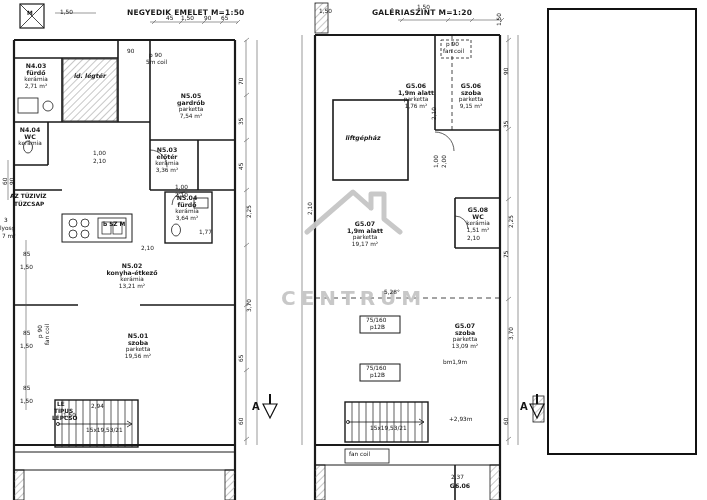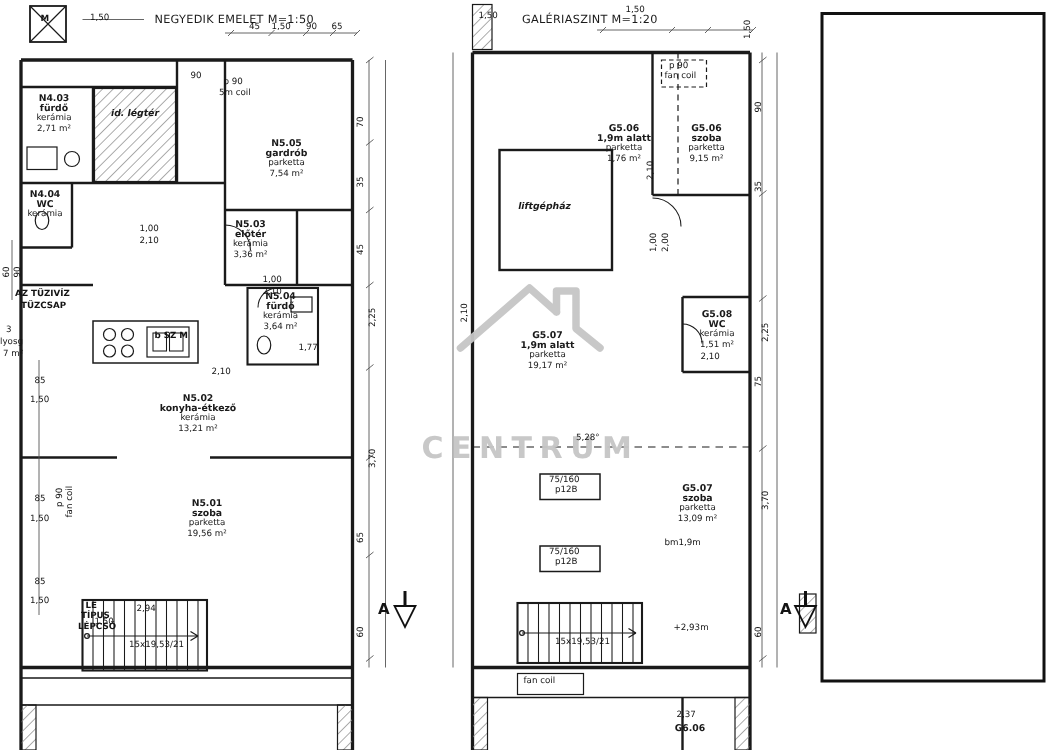--- a/index.html
+++ b/index.html
@@ -1,19 +1,19 @@
 <!DOCTYPE html>
 <html><head>
 <meta charset="utf-8">
 <style>
   html,body{margin:0;padding:0;background:#ffffff;}
   body{width:707px;height:500px;overflow:hidden;font-family:"DejaVu Sans",sans-serif;color:#1a1a1a;}
   #canvas{position:relative;width:707px;height:500px;background:#ffffff;}
   #plan-svg{position:absolute;left:0;top:0;}
-  .plan-title{position:absolute;font-size:7.5px;font-weight:normal;white-space:nowrap;letter-spacing:.2px;}
+  .plan-title{position:absolute;font-size:7.5px;font-weight:bold;white-space:nowrap;letter-spacing:.2px;margin-left:24px;}
   .dim{position:absolute;font-size:5.8px;line-height:1;white-space:nowrap;color:#141414;}
   .dim.rot{transform:rotate(-90deg);transform-origin:left top;}
   .dim.b{font-weight:bold;}
   .room{position:absolute;text-align:center;line-height:1.15;}
   .rid,.rname{font-size:6.2px;font-weight:bold;}
   .rmat,.rarea{font-size:5.8px;}
   #watermark{position:absolute;left:281px;top:180px;width:145px;text-align:center;color:#c6c6c6;opacity:.95;pointer-events:none;}
   .wm-mono{position:absolute;top:24px;left:0;right:0;font-size:32px;font-weight:bold;letter-spacing:1px;}
   .wm-line{font-size:20px;letter-spacing:5px;font-weight:600;line-height:1.3;}
   .wm-line:first-of-type{margin-top:26px;}

